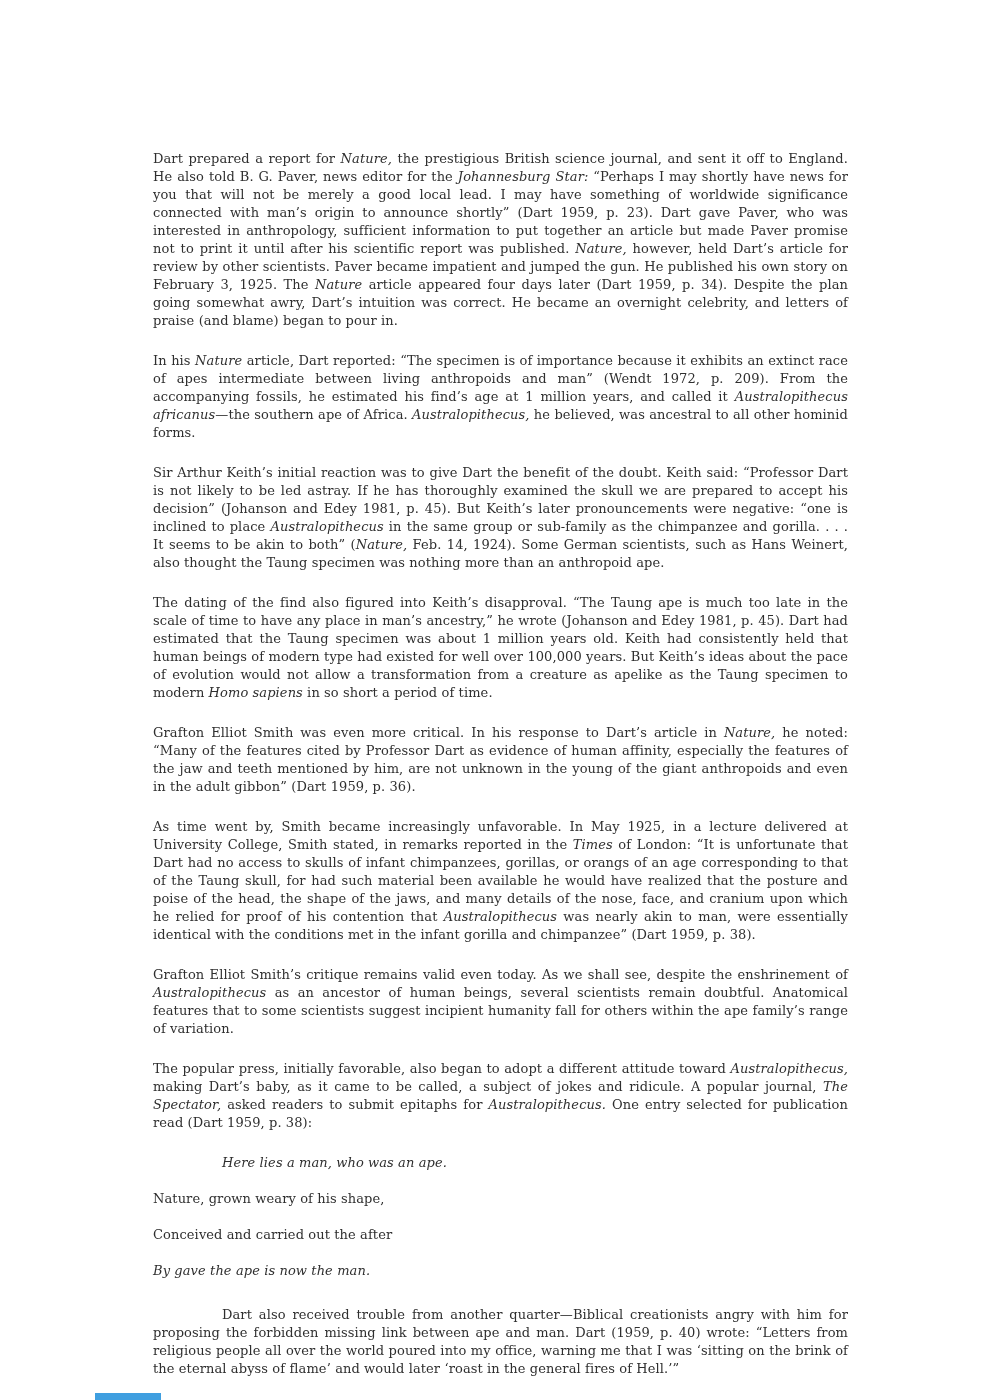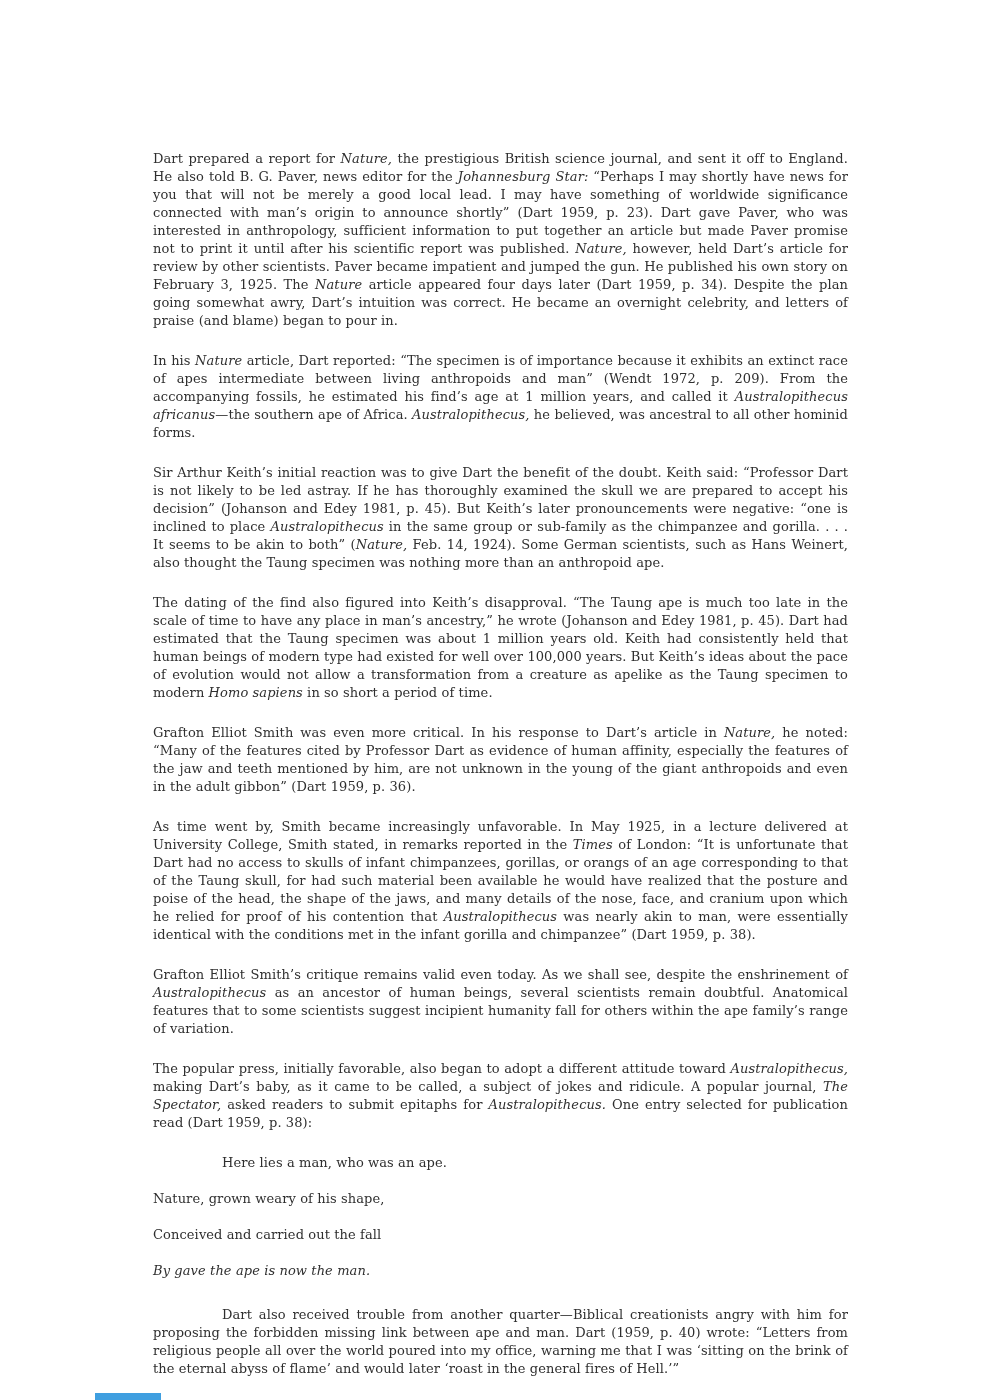--- a/index.html
+++ b/index.html
@@ -17,21 +17,21 @@
     left: 153px;
     top: 150px;
     width: 695px;
     font-size: 13px;
     line-height: 18px;
     letter-spacing: 0.1px;
   }
   .para { margin: 0 0 22px; }
   .p-body { text-align: justify; }
   .p-verse { margin: 8px 0 18px; }
-  .p-verse-indent { margin: 4px 0 18px; padding-left: 69px; }
+  .p-verse-indent { margin: 4px 0 18px; padding-left: 69px; font-style: italic; }
   .p-indent { text-align: justify; text-indent: 69px; margin: 26px 0 0; }
   em { font-style: italic; }
   .accent-bar {
     position: absolute;
     left: 95px;
     top: 1393px;
     width: 66px;
     height: 7px;
   }
 </style>
@@ -43,18 +43,18 @@
       <p class="para p-body"><span>Dart prepared a report for </span><em>Nature,</em><span> the prestigious British science journal, and sent it off to England. He also told B. G. Paver, news editor for the </span><em>Johannesburg Star:</em><span> “Perhaps I may shortly have news for you that will not be merely a good local lead. I may have something of worldwide significance connected with man’s origin to announce shortly” (Dart 1959, p. 23). Dart gave Paver, who was interested in anthropology, sufficient information to put together an article but made Paver promise not to print it until after his scientific report was published. </span><em>Nature,</em><span> however, held Dart’s article for review by other scientists. Paver became impatient and jumped the gun. He published his own story on February 3, 1925. The </span><em>Nature</em><span> article appeared four days later (Dart 1959, p. 34). Despite the plan going somewhat awry, Dart’s intuition was correct. He became an overnight celebrity, and letters of praise (and blame) began to pour in.</span></p>
       <p class="para p-body"><span>In his </span><em>Nature</em><span> article, Dart reported: “The specimen is of importance because it exhibits an extinct race of apes intermediate between living anthropoids and man” (Wendt 1972, p. 209). From the accompanying fossils, he estimated his find’s age at 1 million years, and called it </span><em>Australopithecus africanus</em><span>—the southern ape of Africa. </span><em>Australopithecus,</em><span> he believed, was ancestral to all other hominid forms.</span></p>
       <p class="para p-body"><span>Sir Arthur Keith’s initial reaction was to give Dart the benefit of the doubt. Keith said: “Professor Dart is not likely to be led astray. If he has thoroughly examined the skull we are prepared to accept his decision” (Johanson and Edey 1981, p. 45). But Keith’s later pronouncements were negative: “one is inclined to place </span><em>Australopithecus</em><span> in the same group or sub-family as the chimpanzee and gorilla. . . . It seems to be akin to both” (</span><em>Nature,</em><span> Feb. 14, 1924). Some German scientists, such as Hans Weinert, also thought the Taung specimen was nothing more than an anthropoid ape.</span></p>
       <p class="para p-body"><span>The dating of the find also figured into Keith’s disapproval. “The Taung ape is much too late in the scale of time to have any place in man’s ancestry,” he wrote (Johanson and Edey 1981, p. 45). Dart had estimated that the Taung specimen was about 1 million years old. Keith had consistently held that human beings of modern type had existed for well over 100,000 years. But Keith’s ideas about the pace of evolution would not allow a transformation from a creature as apelike as the Taung specimen to modern </span><em>Homo sapiens</em><span> in so short a period of time.</span></p>
       <p class="para p-body"><span>Grafton Elliot Smith was even more critical. In his response to Dart’s article in </span><em>Nature,</em><span> he noted: “Many of the features cited by Professor Dart as evidence of human affinity, especially the features of the jaw and teeth mentioned by him, are not unknown in the young of the giant anthropoids and even in the adult gibbon” (Dart 1959, p. 36).</span></p>
       <p class="para p-body"><span>As time went by, Smith became increasingly unfavorable. In May 1925, in a lecture delivered at University College, Smith stated, in remarks reported in the </span><em>Times</em><span> of London: “It is unfortunate that Dart had no access to skulls of infant chimpanzees, gorillas, or orangs of an age corresponding to that of the Taung skull, for had such material been available he would have realized that the posture and poise of the head, the shape of the jaws, and many details of the nose, face, and cranium upon which he relied for proof of his contention that </span><em>Australopithecus</em><span> was nearly akin to man, were essentially identical with the conditions met in the infant gorilla and chimpanzee” (Dart 1959, p. 38).</span></p>
       <p class="para p-body"><span>Grafton Elliot Smith’s critique remains valid even today. As we shall see, despite the enshrinement of </span><em>Australopithecus</em><span> as an ancestor of human beings, several scientists remain doubtful. Anatomical features that to some scientists suggest incipient humanity fall for others within the ape family’s range of variation.</span></p>
       <p class="para p-body"><span>The popular press, initially favorable, also began to adopt a different attitude toward </span><em>Australopithecus,</em><span> making Dart’s baby, as it came to be called, a subject of jokes and ridicule. A popular journal, </span><em>The Spectator,</em><span> asked readers to submit epitaphs for </span><em>Australopithecus.</em><span> One entry selected for publication read (Dart 1959, p. 38):</span></p>
       <p class="para p-verse-indent"><span>Here lies a man, who was an ape.</span></p>
       <p class="para p-verse"><span>Nature, grown weary of his shape,</span></p>
-      <p class="para p-verse"><span>Conceived and carried out the fall</span></p>
+      <p class="para p-verse"><span>Conceived and carried out the after</span></p>
       <p class="para p-verse"><em>By gave the ape is now the man.</em></p>
       <p class="para p-indent"><span>Dart also received trouble from another quarter—Biblical creationists angry with him for proposing the forbidden missing link between ape and man. Dart (1959, p. 40) wrote: “Letters from religious people all over the world poured into my office, warning me that I was ‘sitting on the brink of the eternal abyss of flame’ and would later ‘roast in the general fires of Hell.’”</span></p>
     </div>
   <div class="accent-bar" style="background: rgb(63, 159, 224);"></div>
 </div>
 
 </body></html>

